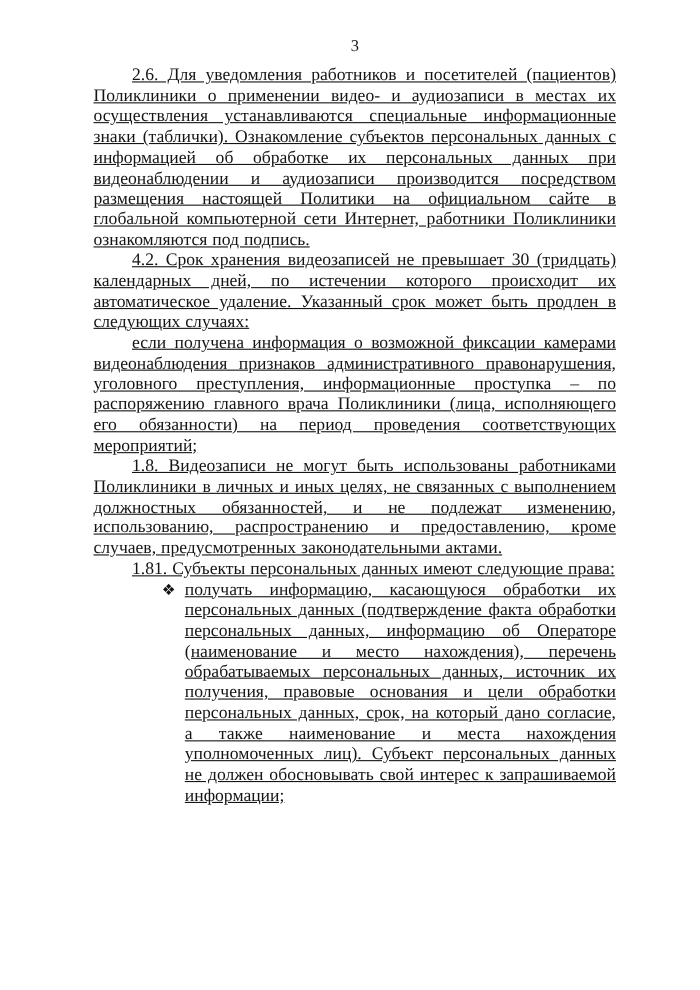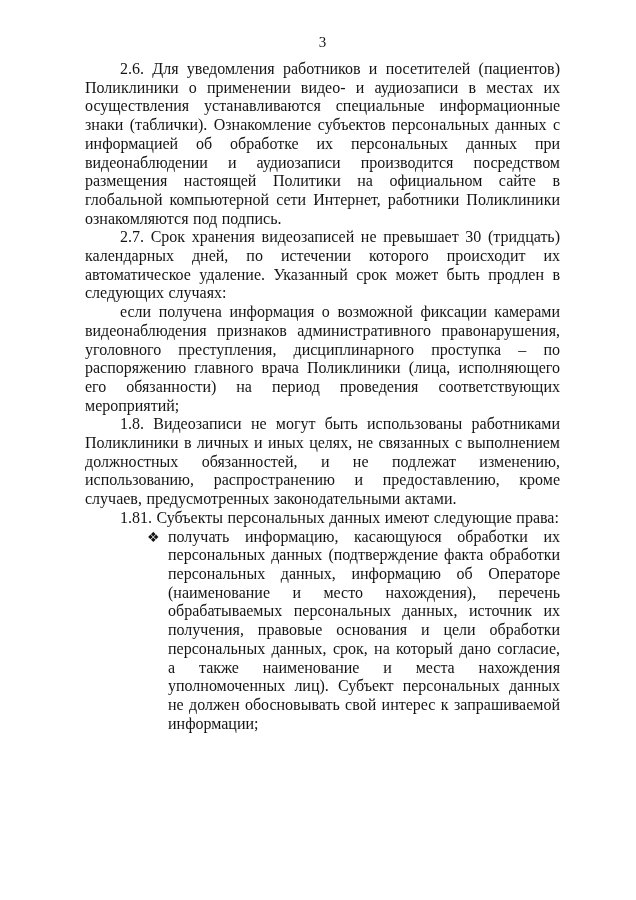--- a/index.html
+++ b/index.html
@@ -23,20 +23,21 @@
     width: 475px;
     text-align: center;
     font-size: 15px;
     line-height: 17px;
   }
   .docbody {
     position: absolute;
     top: 60px;
     left: 85px;
     width: 475px;
+    text-decoration: underline;
   }
   .docbody p {
     margin: 0;
     font-size: 16px;
     line-height: 18.7px;
     text-align: justify;
     text-indent: 35px;
     word-spacing: 0.5px;
   }
   .bullet-item {
@@ -56,22 +57,22 @@
   }
 </style>
 </head>
 <body>
 
 <div class="page">
   <div class="pagenum">3</div>
 
   <div class="docbody">
     <p>2.6. Для уведомления работников и посетителей (пациентов) Поликлиники о применении видео- и аудиозаписи в местах их осуществления устанавливаются специальные информационные знаки (таблички). Ознакомление субъектов персональных данных с информацией об обработке их персональных данных при видеонаблюдении и аудиозаписи производится посредством размещения настоящей Политики на официальном сайте в глобальной компьютерной сети Интернет, работники Поликлиники ознакомляются под подпись.</p>
-    <p>2.7. Срок хранения видеозаписей не превышает 30 (тридцать) календарных дней, по истечении которого происходит их автоматическое удаление. Указанный срок может быть продлен в следующих случаях:</p>
-    <p>если получена информация о возможной фиксации камерами видеонаблюдения признаков административного правонарушения, уголовного преступления, дисциплинарного проступка – по распоряжению главного врача Поликлиники (лица, исполняющего его обязанности) на период проведения соответствующих мероприятий;</p>
+    <p>4.2. Срок хранения видеозаписей не превышает 30 (тридцать) календарных дней, по истечении которого происходит их автоматическое удаление. Указанный срок может быть продлен в следующих случаях:</p>
+    <p>если получена информация о возможной фиксации камерами видеонаблюдения признаков административного правонарушения, уголовного преступления, информационные проступка – по распоряжению главного врача Поликлиники (лица, исполняющего его обязанности) на период проведения соответствующих мероприятий;</p>
     <p>1.8. Видеозаписи не могут быть использованы работниками Поликлиники в личных и иных целях, не связанных с выполнением должностных обязанностей, и не подлежат изменению, использованию, распространению и предоставлению, кроме случаев, предусмотренных законодательными актами.</p>
     <p>1.81. Субъекты персональных данных имеют следующие права:</p>
 
     <div class="bullet-item">
       <span class="bullet-marker">❖</span>
       <span>получать информацию, касающуюся обработки их персональных данных (подтверждение факта обработки персональных данных, информацию об Операторе (наименование и место нахождения), перечень обрабатываемых персональных данных, источник их получения, правовые основания и цели обработки персональных данных, срок, на который дано согласие, а также наименование и места нахождения уполномоченных лиц). Субъект персональных данных не должен обосновывать свой интерес к запрашиваемой информации;</span>
     </div>
   </div>
 </div>
 

